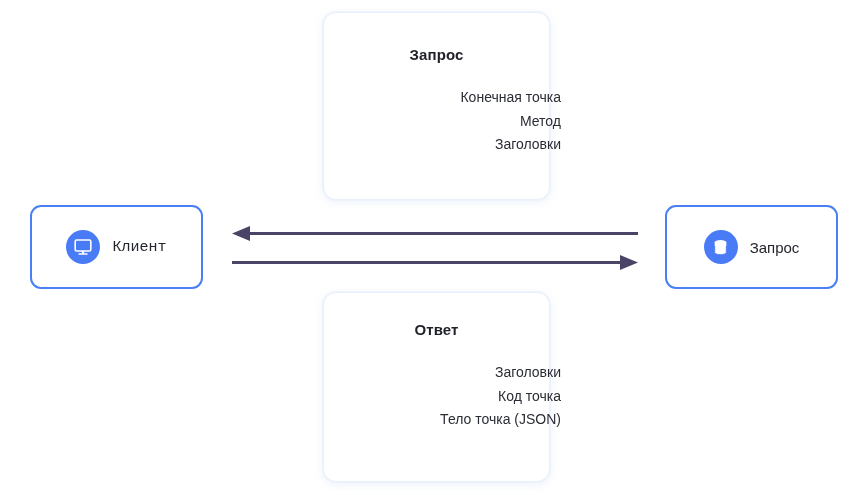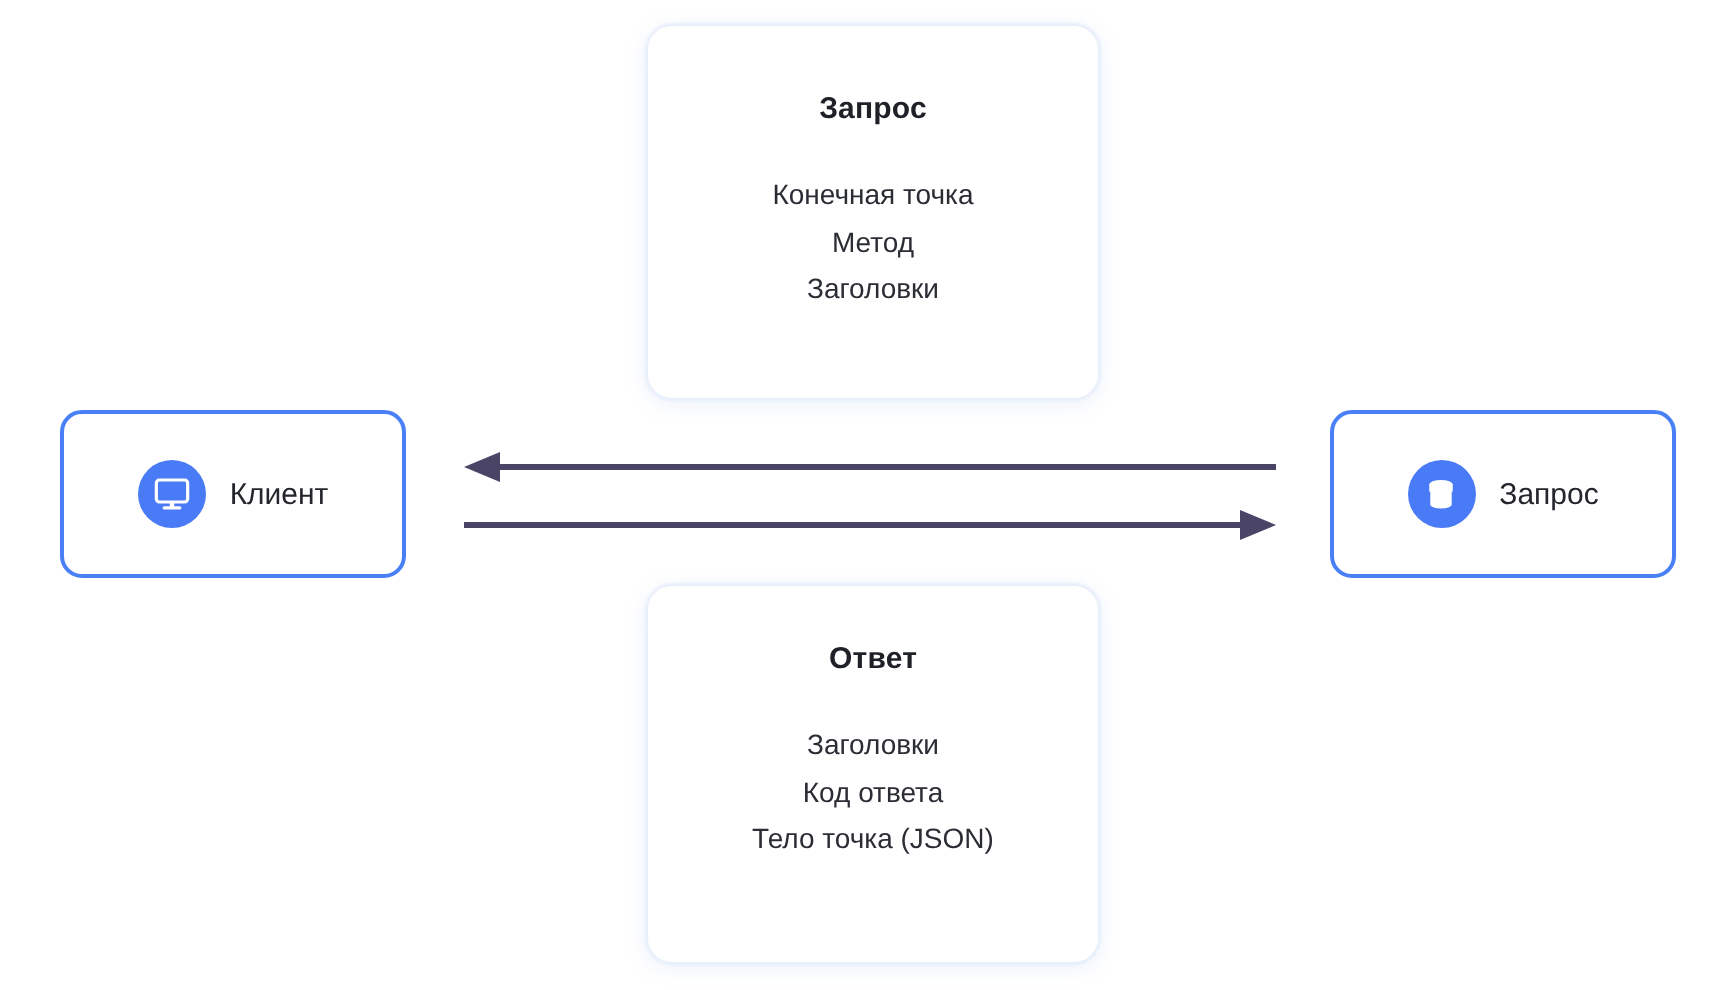--- a/index.html
+++ b/index.html
@@ -49,23 +49,23 @@
     font-size: 15px;
     font-weight: bold;
     color: #1f2128;
     letter-spacing: 0.1px;
   }
   #panel-request .panel-title { top: 33px; }
   #panel-response .panel-title { top: 28px; }
 
   .panel-lines {
     position: absolute;
-    left: 0;
+    left: 12px;
     width: 100%;
-    text-align: center;
+    text-align: right;
   }
   #panel-request .panel-lines { top: 73px; }
   #panel-response .panel-lines { top: 68px; }
 
   .panel-line {
     font-size: 14px;
     line-height: 23.5px;
     color: #2b2d35;
     white-space: nowrap;
   }
@@ -79,20 +79,21 @@
     background: #ffffff;
     display: flex;
     align-items: center;
     justify-content: center;
   }
   #node-client {
     left: 30px;
     top: 205px;
     width: 173px;
     height: 84px;
+    font-family: Liberation Mono, monospace;
   }
   #node-server {
     left: 665px;
     top: 205px;
     width: 173px;
     height: 84px;
   }
   .node-inner {
     display: flex;
     align-items: center;
@@ -135,21 +136,21 @@
       <div class="panel-line">Конечная точка</div>
       <div class="panel-line">Метод</div>
       <div class="panel-line">Заголовки</div>
     </div>
   </div>
 
   <div class="msg-panel" id="panel-response">
     <div class="panel-title">Ответ</div>
     <div class="panel-lines">
       <div class="panel-line">Заголовки</div>
-      <div class="panel-line">Код ответа</div>
+      <div class="panel-line">Код точка</div>
       <div class="panel-line">Тело точка (JSON)</div>
     </div>
   </div>
 
   <div class="node" id="node-client">
     <div class="node-inner">
       <span class="node-badge">
         <svg width="20" height="20" viewBox="0 0 24 24" aria-hidden="true">
           <rect x="2.6" y="3.6" width="18.8" height="13.2" rx="1.9" fill="none" stroke="#ffffff" stroke-width="1.9"></rect>
           <rect x="10.7" y="16.8" width="2.6" height="3.0" fill="#ffffff"></rect>

